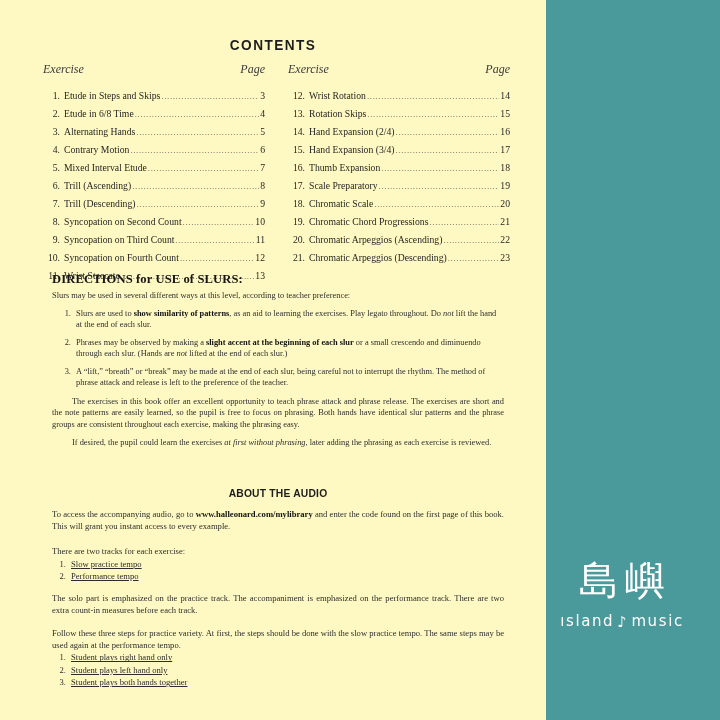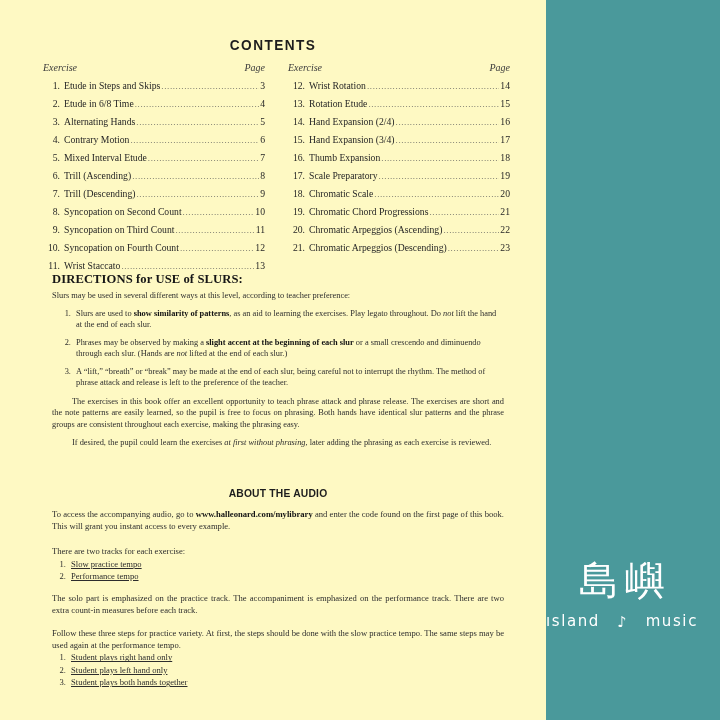--- a/index.html
+++ b/index.html
@@ -59,23 +59,23 @@
     width: 470px;
     display: flex;
     gap: 20px;
   }
   .toc-col { width: 225px; }
 
   .toc-head {
     display: flex;
     justify-content: space-between;
     font-style: italic;
-    font-size: 10px;
+    font-size: 12px;
     color: #3a3a3a;
-    margin-bottom: 4px;
+    margin-bottom: 10px;
     padding-left: 3px;
   }
 
   .toc-row {
     display: flex;
     align-items: baseline;
     font-size: 9.7px;
     line-height: 17px;
     color: #262626;
     white-space: nowrap;
@@ -202,21 +202,21 @@
     letter-spacing: 6px;
     font-weight: 400;
     padding-left: 6px;
   }
   .logo-latin {
     font-family: "DejaVu Sans", "Liberation Sans", sans-serif;
     font-size: 15px;
     letter-spacing: 1.6px;
     margin-top: 8px;
     display: flex;
-    justify-content: space-between;
+    justify-content: center;
     align-items: baseline;
     gap: 3px;
   }
   .logo-note {
     font-size: 15px;
     line-height: 1;
     position: relative;
     top: 1px;
   }
 </style>
@@ -314,21 +314,21 @@
           </div>
           <div id="toc-right-rows">
               <div class="toc-row">
                 <span class="toc-num">12.</span>
                 <span class="toc-name">Wrist Rotation</span>
                 <span class="toc-dots">......................................................................</span>
                 <span class="toc-page">14</span>
               </div>
               <div class="toc-row">
                 <span class="toc-num">13.</span>
-                <span class="toc-name">Rotation Etude</span>
+                <span class="toc-name">Rotation Skips</span>
                 <span class="toc-dots">......................................................................</span>
                 <span class="toc-page">15</span>
               </div>
               <div class="toc-row">
                 <span class="toc-num">14.</span>
                 <span class="toc-name">Hand Expansion (2/4)</span>
                 <span class="toc-dots">......................................................................</span>
                 <span class="toc-page">16</span>
               </div>
               <div class="toc-row">

